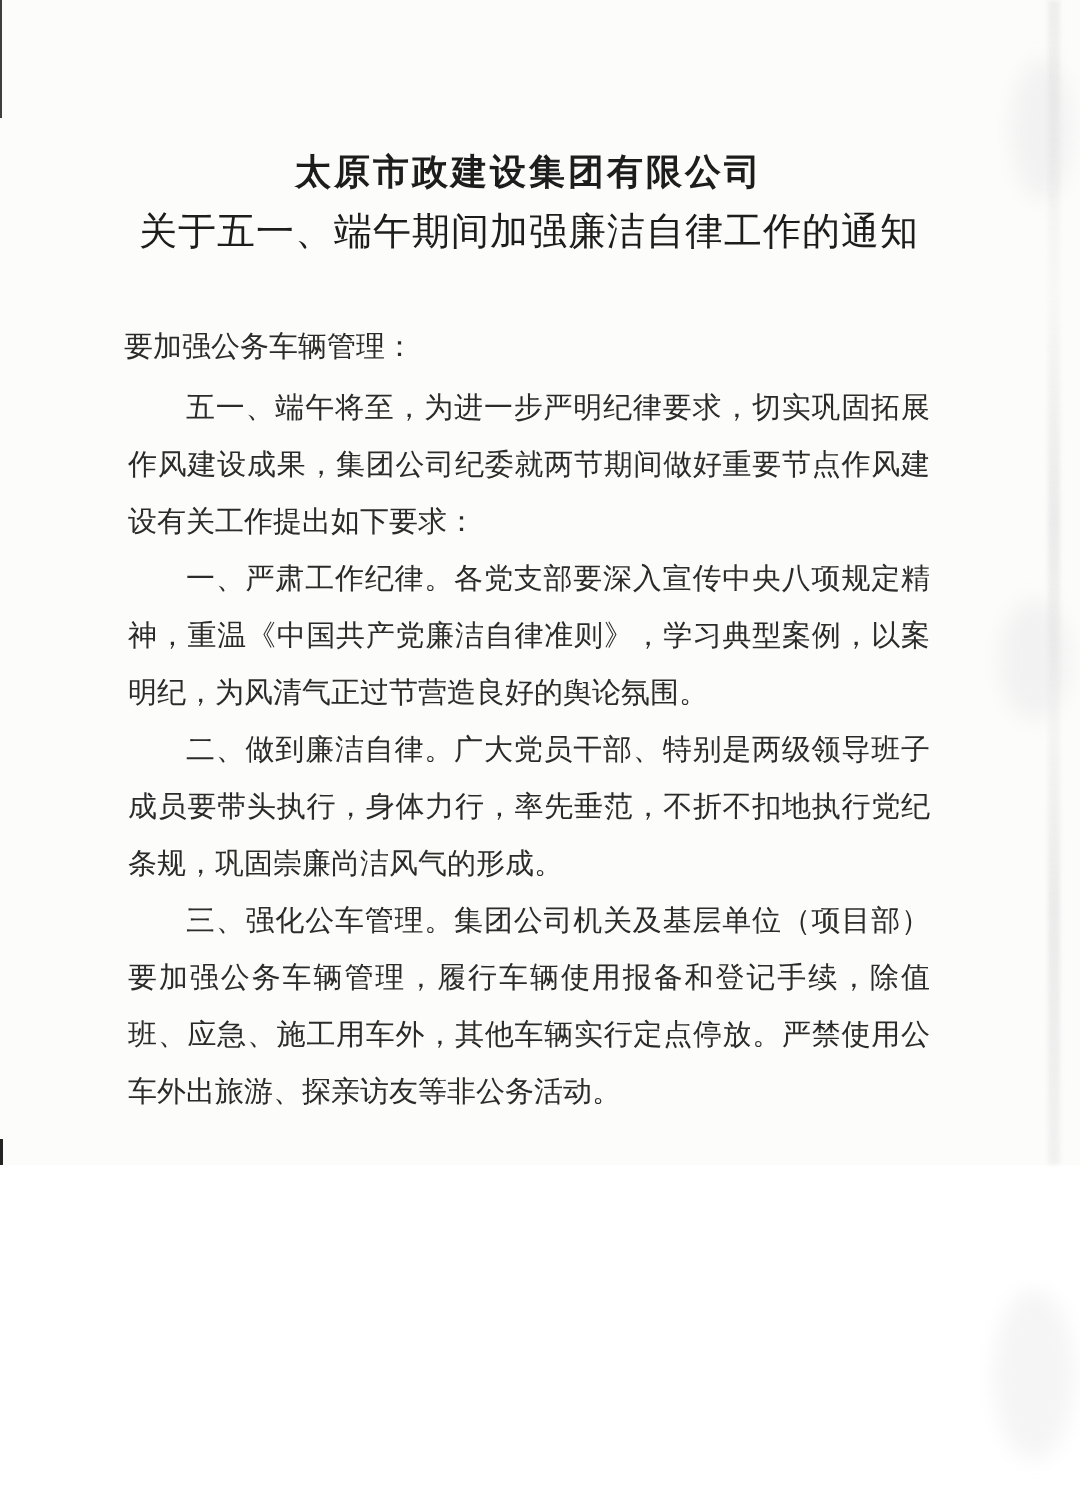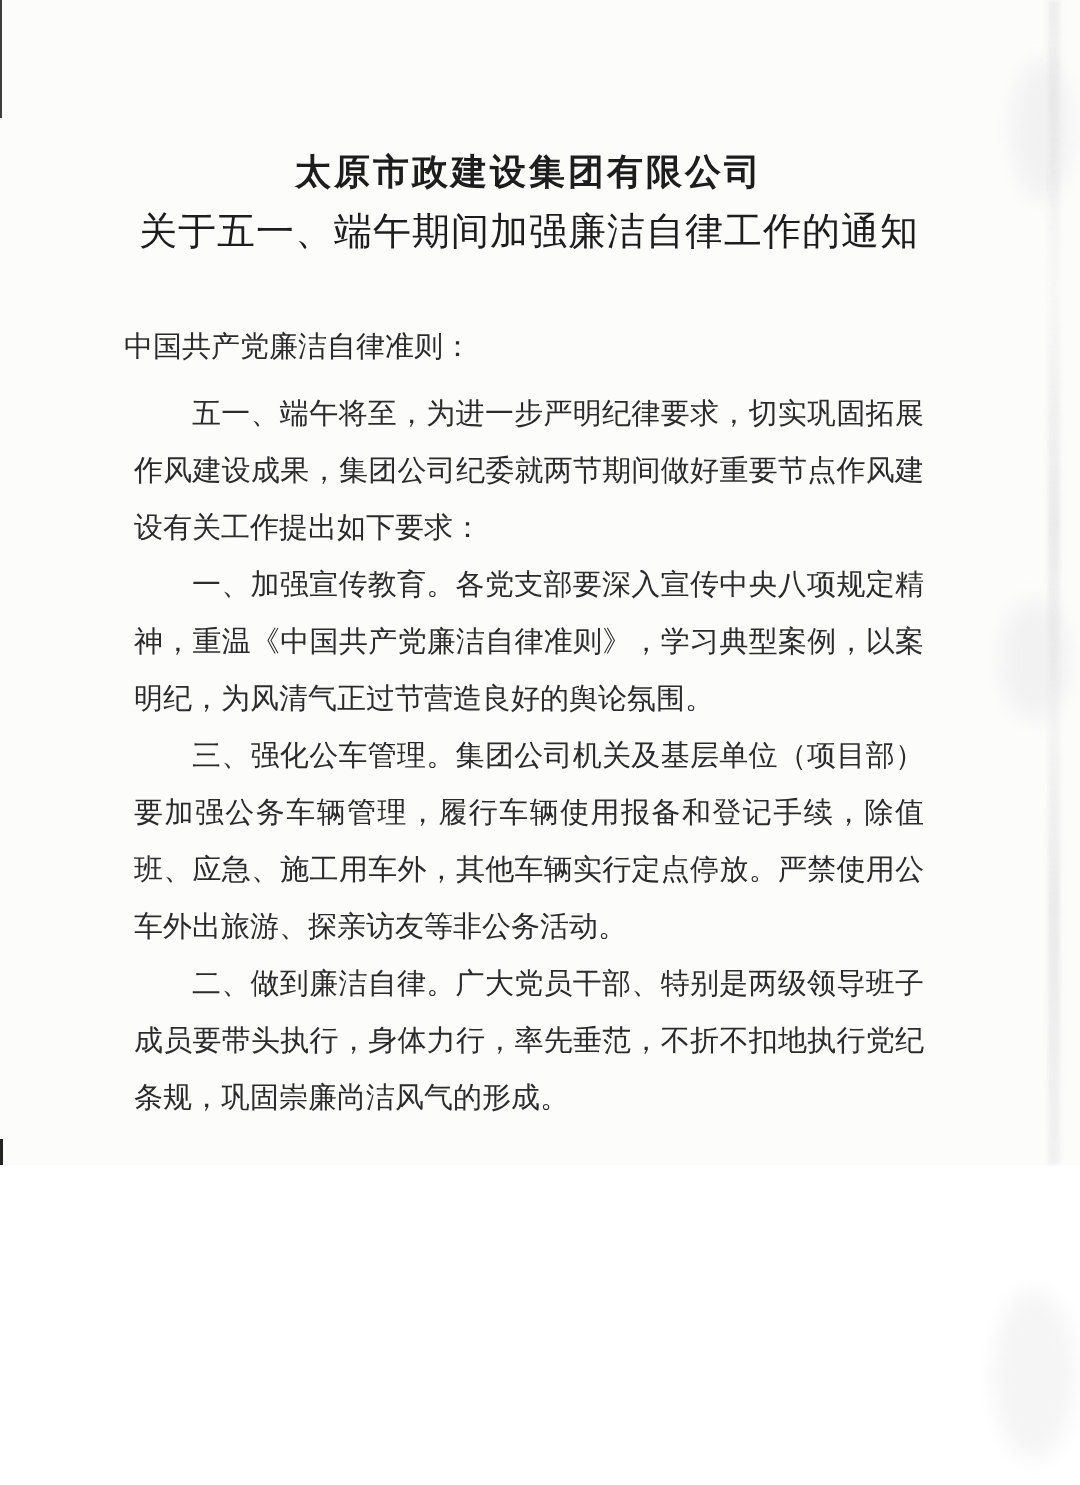--- a/index.html
+++ b/index.html
@@ -38,21 +38,21 @@
     letter-spacing: 1px;
     text-align: center;
     color: var(--title_ink, #1d1d1d);
   }
   .salutation {
     margin: 62px 0 0 0;
     font-size: 29px;
     line-height: 57px;
     text-align: left;
   }
-  .body-paragraphs { margin: 10px; }
+  .body-paragraphs { margin: 4px; }
   .para {
     margin: 0;
     font-size: 29px;
     line-height: 57px;
     text-align: justify;
     text-indent: 2em;
   }
   
   .edge-line-top {
     position: absolute; left: 0; top: 0;
@@ -95,22 +95,22 @@
   <div class="edge-line-bottom"></div>
   <div class="right-streak"></div>
   <div class="smudge smudge-1"></div>
   <div class="smudge smudge-2"></div>
   <div class="smudge smudge-3"></div>
 
   <h1 class="title1">太原市政建设集团有限公司</h1>
 
   <h2 class="title2">关于五一、端午期间加强廉洁自律工作的通知</h2>
 
-  <p class="salutation">中国共产党廉洁自律准则：</p>
+  <p class="salutation">要加强公务车辆管理：</p>
 
   <div class="body-paragraphs">
       <p class="para">五一、端午将至，为进一步严明纪律要求，切实巩固拓展作风建设成果，集团公司纪委就两节期间做好重要节点作风建设有关工作提出如下要求：</p>
-      <p class="para">一、加强宣传教育。各党支部要深入宣传中央八项规定精神，重温《中国共产党廉洁自律准则》，学习典型案例，以案明纪，为风清气正过节营造良好的舆论氛围。</p>
+      <p class="para">一、严肃工作纪律。各党支部要深入宣传中央八项规定精神，重温《中国共产党廉洁自律准则》，学习典型案例，以案明纪，为风清气正过节营造良好的舆论氛围。</p>
+      <p class="para">二、做到廉洁自律。广大党员干部、特别是两级领导班子成员要带头执行，身体力行，率先垂范，不折不扣地执行党纪条规，巩固崇廉尚洁风气的形成。</p>
       <p class="para">三、强化公车管理。集团公司机关及基层单位（项目部）要加强公务车辆管理，履行车辆使用报备和登记手续，除值班、应急、施工用车外，其他车辆实行定点停放。严禁使用公车外出旅游、探亲访友等非公务活动。</p>
-      <p class="para">二、做到廉洁自律。广大党员干部、特别是两级领导班子成员要带头执行，身体力行，率先垂范，不折不扣地执行党纪条规，巩固崇廉尚洁风气的形成。</p>
     </div>
 
 </div>
 
 </body></html>

